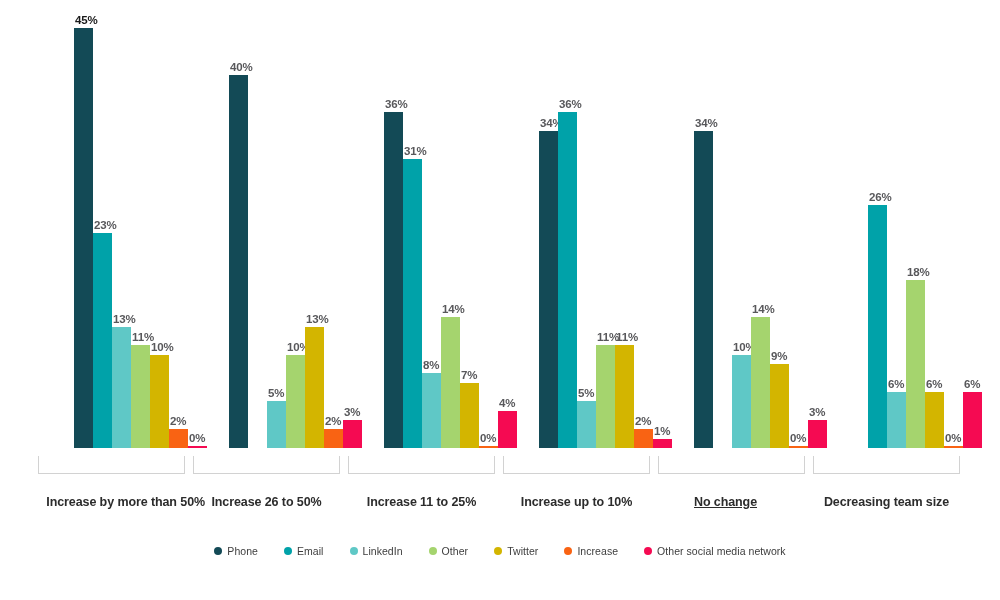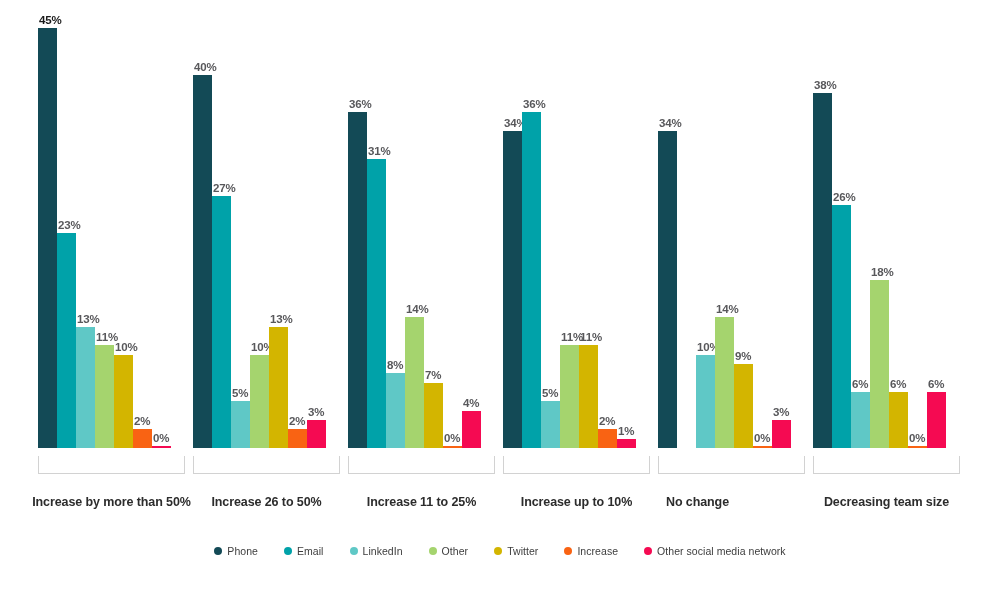--- a/index.html
+++ b/index.html
@@ -37,20 +37,21 @@
   .bar-group {
     position: absolute;
     top: 0;
     height: 470px;
   }
 
   .bar-wrap {
     position: absolute;
     bottom: 22px;           
     width: 19px;
+    margin-left: 36px;
   }
 
   .bar {
     position: absolute;
     bottom: 0;
     left: 0;
     width: 19px;
   }
 
   .bar-label {
@@ -156,24 +157,20 @@
         <div class="bar-wrap" style="left: 114px; height: 420px;">
           <div class="bar" style="height: 2px; background: rgb(245, 10, 82);"></div>
           <div class="bar-label" style="bottom: 4px;">0%</div>
         </div>
       </div>
       <div class="bar-group" style="left: 193px; width: 133px;">
         <div class="bar-wrap" style="left: 0px; height: 420px; padding-left: 20px;">
           <div class="bar" style="height: 373.333px; background: rgb(19, 74, 86);"></div>
           <div class="bar-label" style="bottom: 375.333px;">40%</div>
         </div>
-        <div class="bar-wrap" style="left: 19px; height: 420px;">
-          <div class="bar" style="height: 252px; background: rgb(0, 162, 169);"></div>
-          <div class="bar-label" style="bottom: 254px;">27%</div>
-        </div>
         <div class="bar-wrap" style="left: 38px; height: 420px;">
           <div class="bar" style="height: 46.6667px; background: rgb(95, 200, 198);"></div>
           <div class="bar-label" style="bottom: 48.6667px;">5%</div>
         </div>
         <div class="bar-wrap" style="left: 57px; height: 420px;">
           <div class="bar" style="height: 93.3333px; background: rgb(165, 212, 110);"></div>
           <div class="bar-label" style="bottom: 95.3333px;">10%</div>
         </div>
         <div class="bar-wrap" style="left: 76px; height: 420px;">
           <div class="bar" style="height: 121.333px; background: rgb(211, 181, 0);"></div>
@@ -268,24 +265,20 @@
         <div class="bar-wrap" style="left: 95px; height: 420px;">
           <div class="bar" style="height: 2px; background: rgb(249, 99, 19);"></div>
           <div class="bar-label" style="bottom: 4px;">0%</div>
         </div>
         <div class="bar-wrap" style="left: 114px; height: 420px;">
           <div class="bar" style="height: 28px; background: rgb(245, 10, 82);"></div>
           <div class="bar-label" style="bottom: 30px;">3%</div>
         </div>
       </div>
       <div class="bar-group" style="left: 813px; width: 133px;">
-        <div class="bar-wrap" style="left: 0px; height: 420px;">
-          <div class="bar" style="height: 354.667px; background: rgb(19, 74, 86);"></div>
-          <div class="bar-label" style="bottom: 356.667px;">38%</div>
-        </div>
         <div class="bar-wrap" style="left: 19px; height: 420px;">
           <div class="bar" style="height: 242.667px; background: rgb(0, 162, 169);"></div>
           <div class="bar-label" style="bottom: 244.667px; text-align: right;">26%</div>
         </div>
         <div class="bar-wrap" style="left: 38px; height: 420px;">
           <div class="bar" style="height: 56px; background: rgb(95, 200, 198);"></div>
           <div class="bar-label" style="bottom: 58px;">6%</div>
         </div>
         <div class="bar-wrap" style="left: 57px; height: 420px; text-align: right;">
           <div class="bar" style="height: 168px; background: rgb(165, 212, 110);"></div>
@@ -309,25 +302,25 @@
   <div id="brackets-layer">
       <div class="group-bracket" style="left: 38px; width: 147px;"></div>
       <div class="group-bracket" style="left: 193px; width: 147px;"></div>
       <div class="group-bracket" style="left: 348px; width: 147px;"></div>
       <div class="group-bracket" style="left: 503px; width: 147px;"></div>
       <div class="group-bracket" style="left: 658px; width: 147px;"></div>
       <div class="group-bracket" style="left: 813px; width: 147px;"></div>
     </div>
 
   <div id="category-layer">
-      <div class="category-label" style="left: 18px; width: 187px;">Increase by more than 50%</div>
+      <div class="category-label" style="left: 18px; width: 187px; text-align: right;">Increase by more than 50%</div>
       <div class="category-label" style="left: 173px; width: 187px;">Increase 26 to 50%</div>
       <div class="category-label" style="left: 328px; width: 187px;">Increase 11 to 25%</div>
       <div class="category-label" style="left: 483px; width: 187px;">Increase up to 10%</div>
-      <div class="category-label" style="left: 604px; width: 187px;">No change</div>
+      <div class="category-label" style="left: 632px; width: 187px; text-decoration: underline;">No change</div>
       <div class="category-label" style="left: 793px; width: 187px;">Decreasing team size</div>
     </div>
 
   <div class="legend" id="legend">
       <div class="legend-item">
         <span class="legend-dot" style="background: rgb(19, 74, 86);"></span>
         <span class="legend-text">Phone</span>
       </div>
       <div class="legend-item">
         <span class="legend-dot" style="background: rgb(0, 162, 169);"></span>

